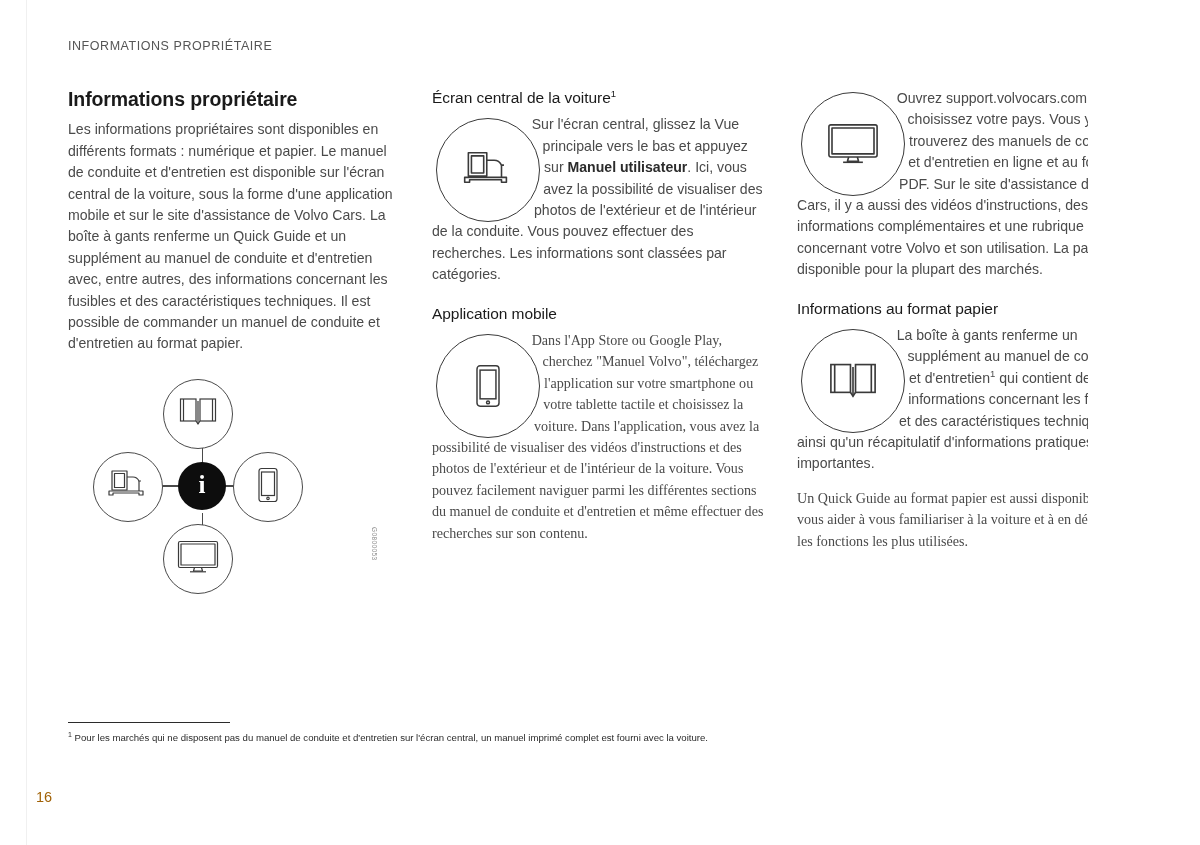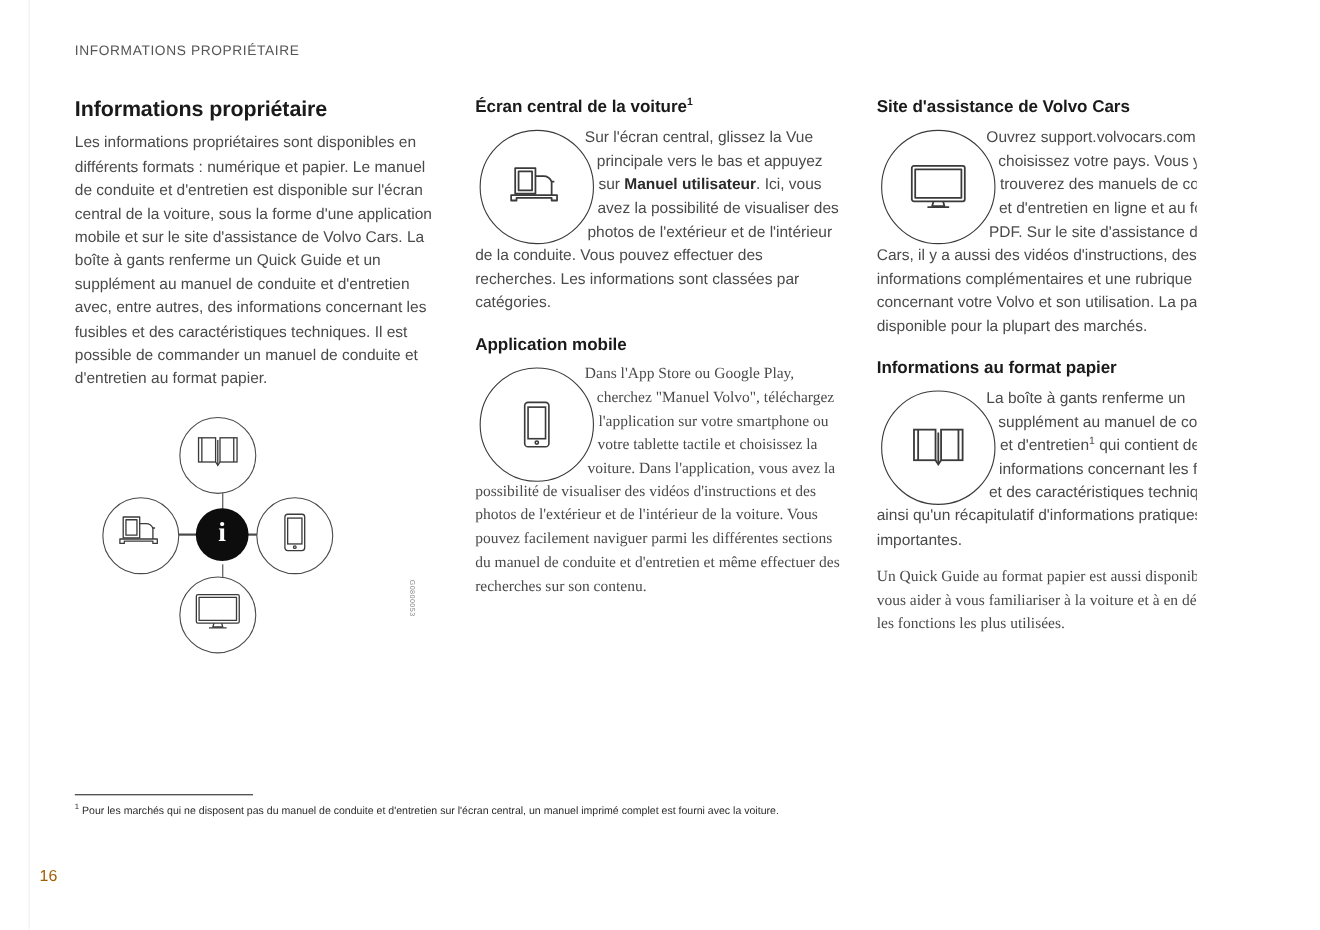--- a/index.html
+++ b/index.html
@@ -53,21 +53,21 @@
   h1.title {
     font-size: 19.5px;
     font-weight: bold;
     color: #1a1a1a;
     margin: 0 0 8px 0;
     letter-spacing: -0.1px;
     line-height: 1.2;
   }
   h2.sub {
     font-size: 15.5px;
-    font-weight: bold;
+    font-weight: normal;
     color: #1a1a1a;
     margin: 0 0 7px 0;
     letter-spacing: -0.05px;
     line-height: 1.25;
   }
   h2.sub sup {
     font-size: 9.5px;
     vertical-align: super;
     line-height: 0;
   }
@@ -310,21 +310,20 @@
               <rect x="5.5" y="5" width="13" height="23.5"></rect>
               <circle cx="12" cy="31.4" r="1.2"></circle>
             </g>
           </svg>
         </span><span>Dans l'App Store ou Google Play, cherchez "Manuel Volvo", téléchargez l'application sur votre smartphone ou votre tablette tactile et choisissez la voiture. Dans l'application, vous avez la possibilité de visualiser des vidéos d'instructions et des photos de l'extérieur et de l'intérieur de la voiture. Vous pouvez facilement naviguer parmi les différentes sections du manuel de conduite et d'entretien et même effectuer des recherches sur son contenu.</span>
       </p>
     </div>
 
     <div class="col col-3">
 
-      <h2 class="sub">Site d'assistance de Volvo Cars</h2>
 
       <p class="body">
         <span class="icon-circle">
           <svg width="52" height="42" viewBox="0 0 42 34">
             <g fill="none" stroke="#3a3a3a" stroke-width="1.3" stroke-linejoin="round">
               <rect x="1.5" y="1.5" width="39" height="26" rx="1.5"></rect>
               <rect x="4" y="4" width="34" height="21"></rect>
               <path d="M17.5 27.5 L16.5 31 L25.5 31 L24.5 27.5"></path>
               <path d="M13 31.8 L29 31.8"></path>
             </g>

